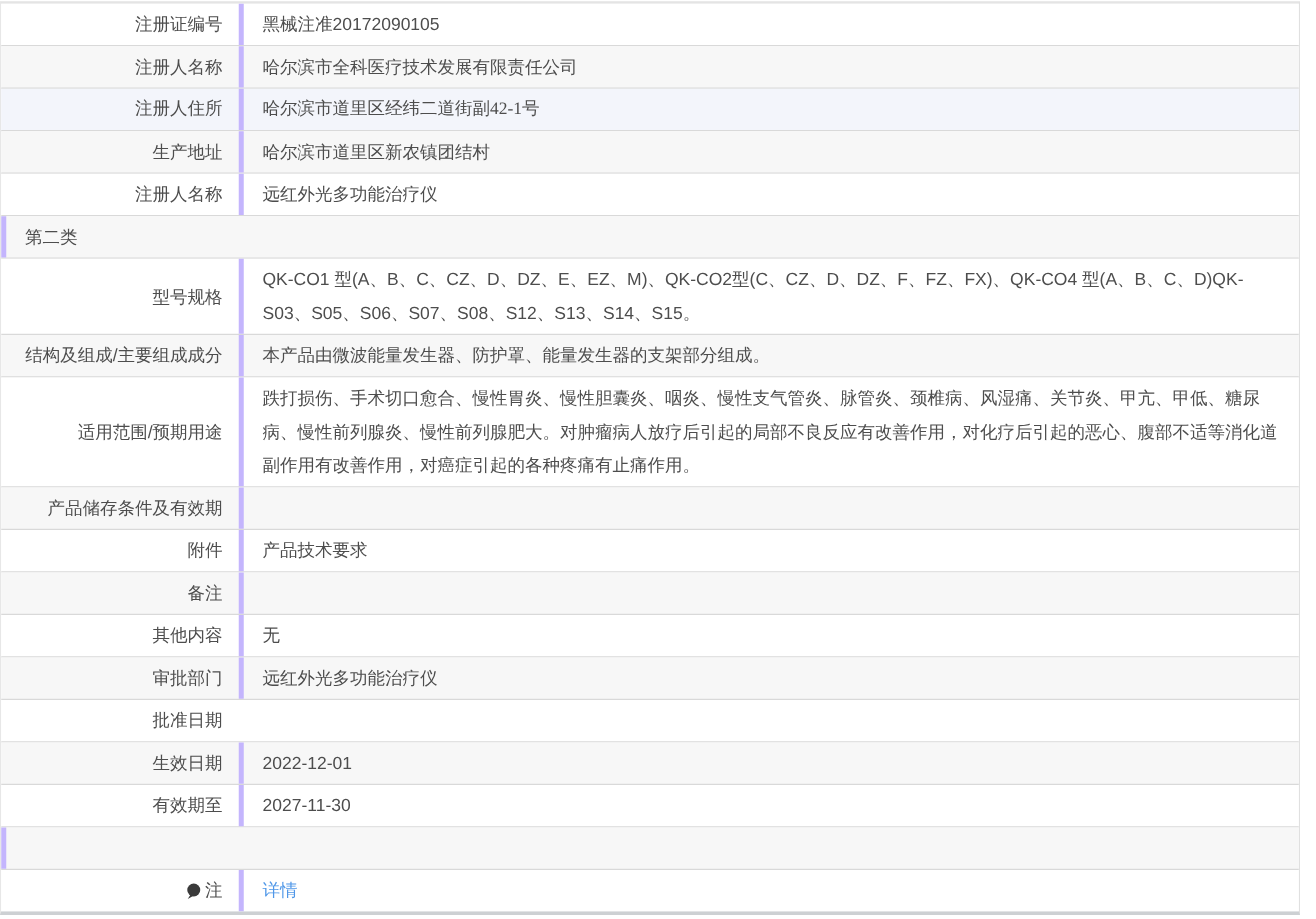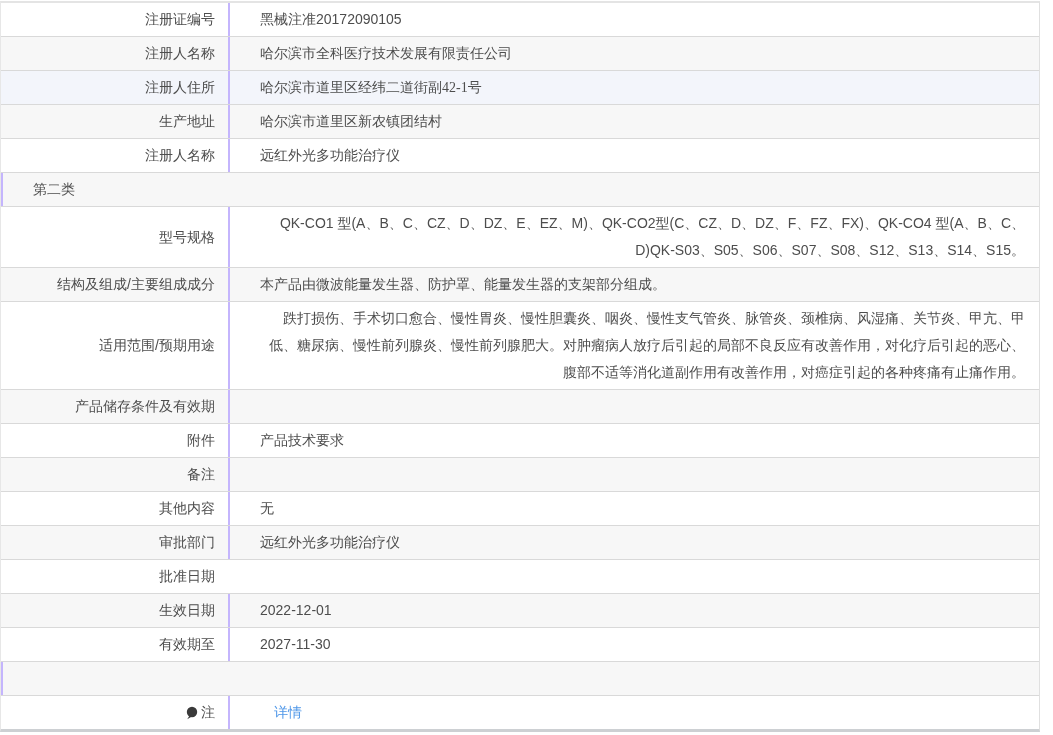--- a/index.html
+++ b/index.html
@@ -44,35 +44,32 @@
     color: #4d4d4d;
     box-sizing: border-box;
   }
   .label {
     width: 190px;
     flex: 0 0 190px;
     justify-content: flex-end;
     text-align: right;
     padding-right: 13px;
     padding-left: 8px;
-    margin-left: 37px;
   }
   .value {
     flex: 1 1 auto;
-    border-left: 2px solid #c4b5fd;
-    padding-left: 30px;
+    border-left: 4px solid #c4b5fd;
+    padding-left: 15px;
     padding-right: 14px;
     word-break: break-word;
-    text-align: right;
   }
   a.detail-link {
     color: #4f97e8;
     text-decoration: none;
     cursor: pointer;
-    margin-left: 14px;
   }
   .bulb {
     display: inline-flex;
     align-items: center;
     margin-right: 3px;
     position: relative;
     top: 1px;
   }
 </style>
 </head>

